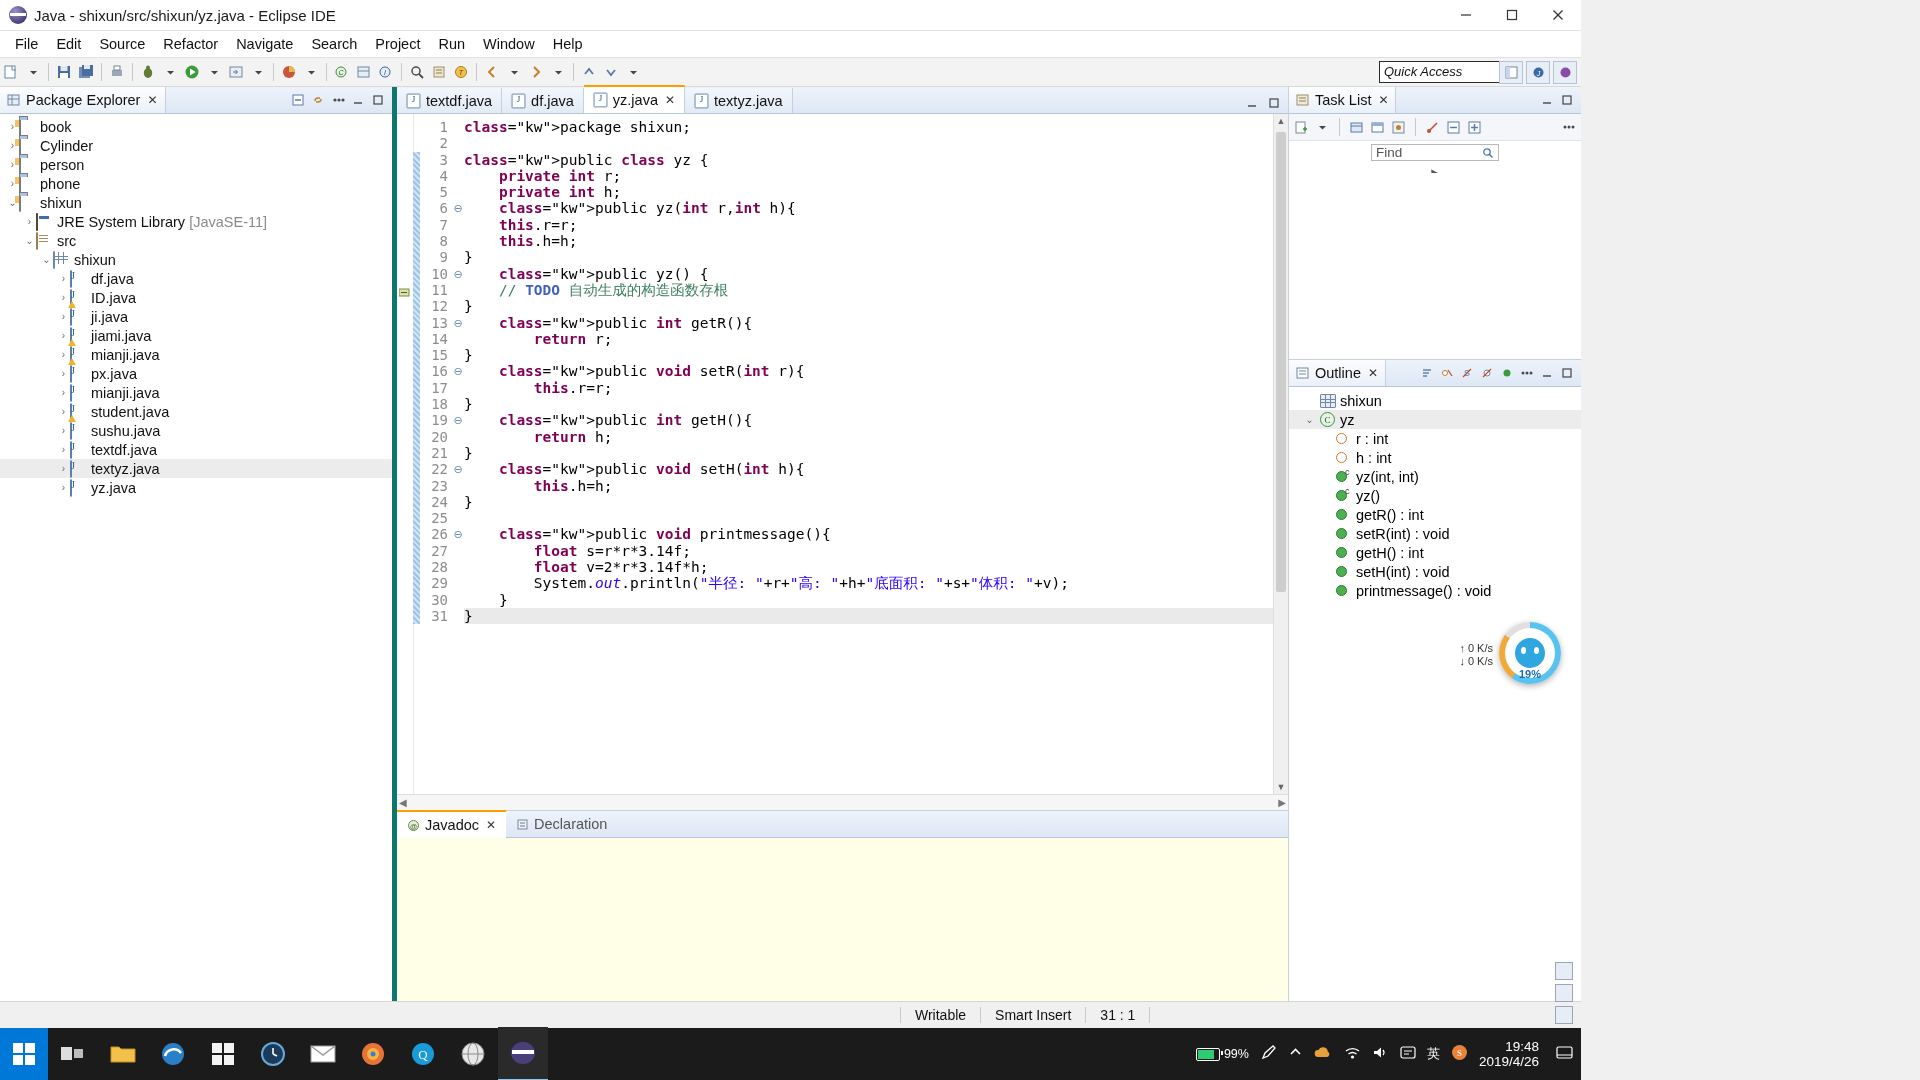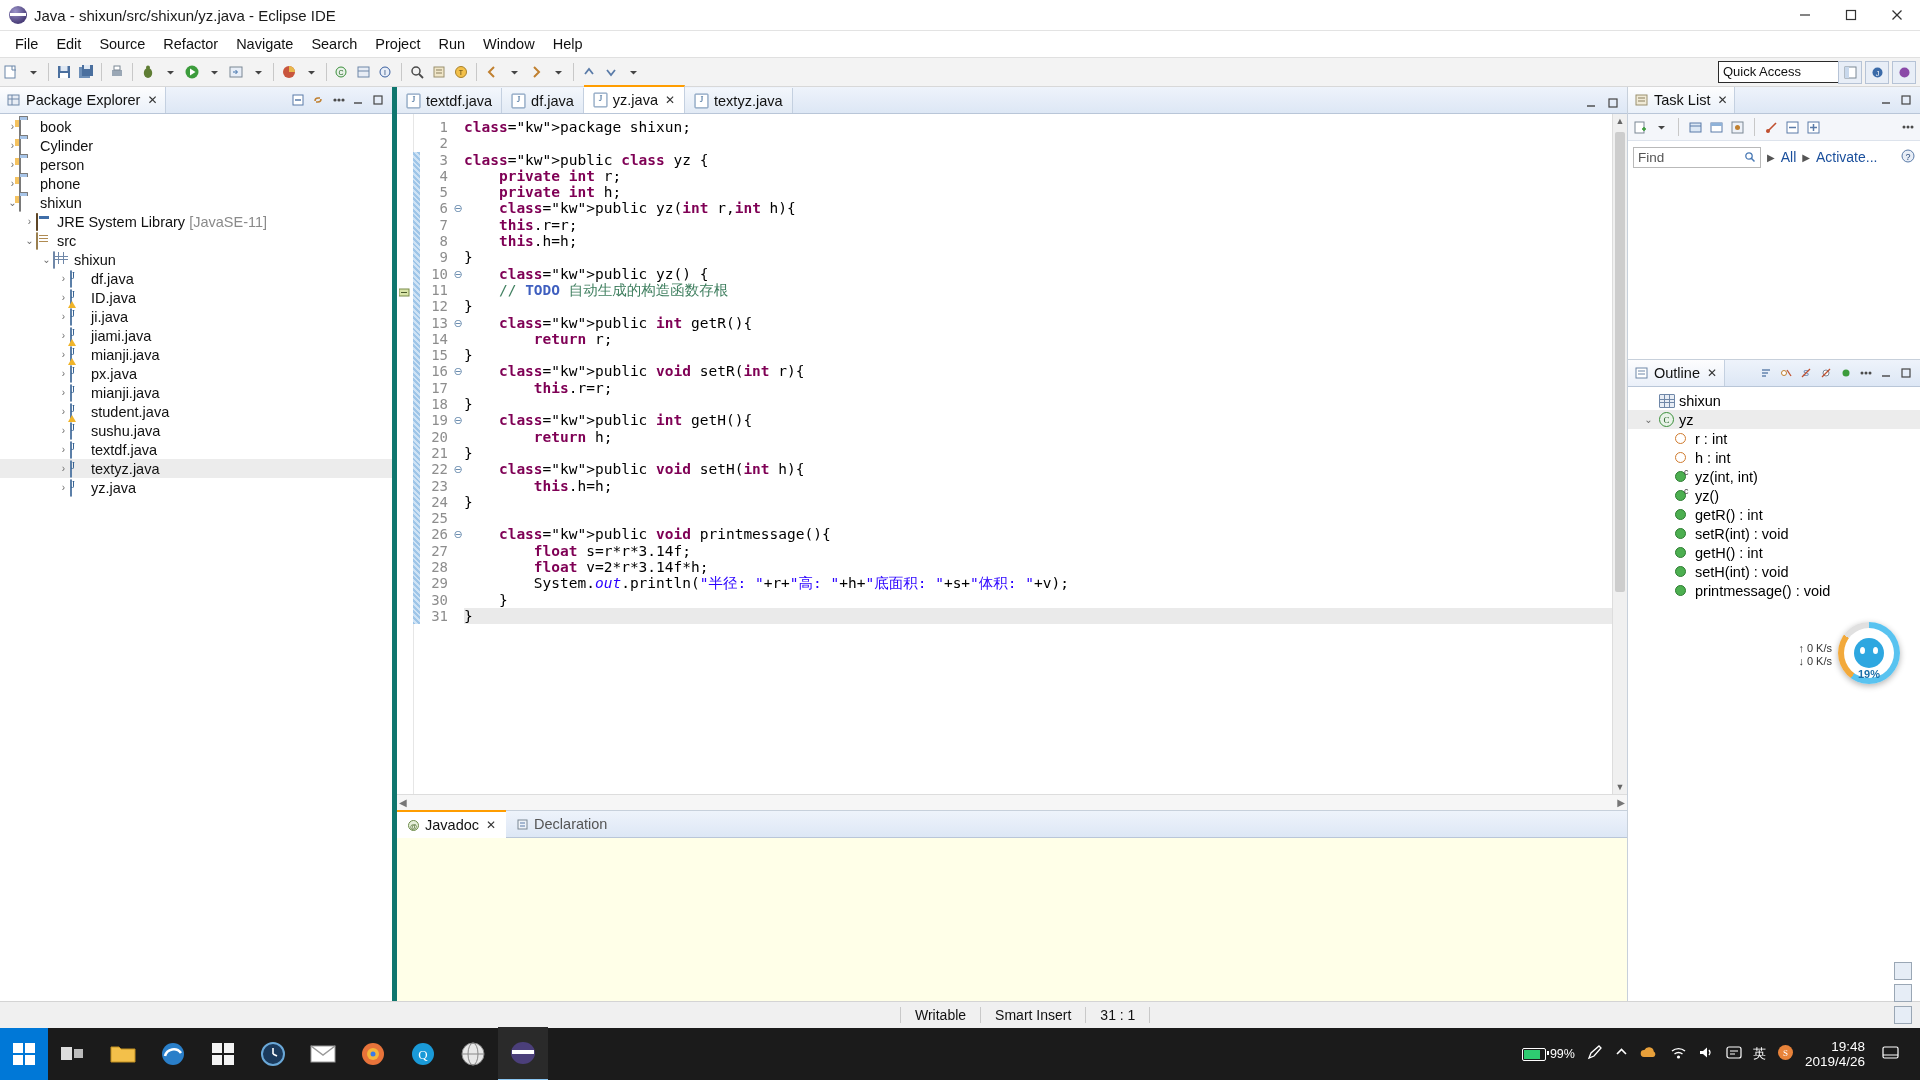--- a/index.html
+++ b/index.html
@@ -1,39 +1,39 @@
 <!DOCTYPE html>
 <html><head>
 <meta charset="utf-8">
 <style>
   html,body{margin:0;padding:0;}
   body{width:1920px;height:1080px;overflow:hidden;
        font-family:"Liberation Sans","DejaVu Sans",sans-serif;
        font-size:15px;color:#000;background:#f0f0f0;}
-  .app{position:relative;width:1920px;height:1080px;background:#0ea5e9;display:flex;flex-direction:column;}
+  .app{position:relative;width:1581px;height:1080px;background:#0ea5e9;display:flex;flex-direction:column;}
 
   
   .titlebar{height:30px;background:#ffffff;display:flex;align-items:center;
             border-bottom:1px solid #e3e3e3;flex:none;}
   .tb-icon{width:18px;height:18px;margin:0 7px 0 9px;border-radius:50%;
            background:radial-gradient(circle at 35% 30%,#9a93c8,#4b3f7a 70%);
            position:relative;}
   .tb-icon:after{content:"";position:absolute;left:1px;right:1px;top:7px;height:3px;background:#fff;}
   .tb-title{font-size:15px;color:#1b1b1b;}
   .tb-controls{margin-left:auto;display:flex;height:30px;}
   .tb-btn{width:46px;height:30px;display:flex;align-items:center;justify-content:center;color:#333;}
   .tb-btn svg{display:block;}
 
   
   .menubar{height:26px;background:#ffffff;display:flex;align-items:center;padding-left:6px;flex:none;}
   .menubar span{padding:3px 9px;font-size:14.5px;color:#111;}
 
   
   .toolbar{height:28px;background:#f3f3f3;border-top:1px solid #e0e0e0;border-bottom:1px solid #d8d8d8;
-           display:flex;align-items:center;flex:none;position:relative;}
+           display:flex;align-items:center;flex:none;position:relative;font-style:italic;}
   .tg{display:flex;align-items:center;}
   .tbi{width:20px;height:22px;margin:0 1px;display:flex;align-items:center;justify-content:center;}
   .sep{width:1px;height:18px;background:#c8c8c8;margin:0 4px;}
   .quick{position:absolute;right:78px;top:3px;width:118px;height:20px;border:1px solid #2a2a2a;
          background:#fff;font-size:13px;line-height:20px;padding-left:4px;color:#111;}
   .perspbtns{position:absolute;right:4px;top:3px;display:flex;gap:3px;}
   .pb{width:22px;height:21px;border:1px solid #b6c3d6;background:#e8eef7;display:flex;align-items:center;justify-content:center;}
 
   
   .main{flex:1;display:flex;min-height:0;background:#ffffff;}
@@ -118,21 +118,21 @@
   .btab{height:26px;display:flex;align-items:center;gap:5px;padding:0 10px;font-size:14.5px;color:#111;}
   .btab.active{background:#fff;border-top:2px solid #ff9d00;}
   .btab.inactive{color:#555;}
   .jdbody{flex:1;background:#ffffe8;}
 
   
   .right{width:292px;display:flex;flex-direction:column;background:#fff;border-left:1px solid #c7d0db;}
   .tasklist{height:272px;display:flex;flex-direction:column;flex:none;border-bottom:1px solid #c7d0db;}
   .tlbar{height:26px;display:flex;align-items:center;gap:4px;padding:0 4px;background:#f4f6fa;
          border-bottom:1px solid #dde3ec;}
-  .findrow{height:26px;display:flex;align-items:center;gap:6px;padding:3px 5px;font-size:14px;}
+  .findrow{height:26px;display:flex;align-items:center;gap:6px;padding:3px 5px;font-size:14px;flex-direction:column;}
   .findbox{width:118px;height:19px;border:1px solid #b9b9b9;background:#fff;display:flex;align-items:center;
            padding:0 4px;font-size:13.5px;color:#555;justify-content:space-between;}
   .lnk{color:#1a4f9c;font-size:14px;}
   .tlbody{flex:1;background:#fff;position:relative;}
   .outline{flex:1;display:flex;flex-direction:column;min-height:0;}
   .olrow{height:19px;display:flex;align-items:center;gap:4px;font-size:14.5px;padding-left:4px;white-space:nowrap;}
   .olrow.sel{background:#ececec;}
   .dot{width:9px;height:9px;border-radius:50%;flex:none;}
   .dot.green{background:#4caf50;border:1px solid #2e7d32;}
   .dot.hollow{background:#fff;border:1.5px solid #d07b2e;}
@@ -149,21 +149,21 @@
   .status .right{margin-left:auto;display:flex;gap:4px;padding-right:8px;width:auto;border:none;background:none;}
   .sbi{width:16px;height:16px;border:1px solid #9aa7b5;background:#e6edf6;}
 
   
   .taskbar{height:52px;background:#1b1b1b;display:flex;align-items:center;flex:none;color:#fff;}
   .startbtn{width:48px;height:52px;display:flex;align-items:center;justify-content:center;background:#0078d7;}
   .searchbox{width:330px;height:36px;background:#fff;border-radius:2px;display:flex;align-items:center;
              gap:8px;padding:0 10px;margin-left:4px;color:#444;font-size:14px;}
   .tbapp{width:50px;height:52px;display:flex;align-items:center;justify-content:center;}
   .tbapp.active{border-bottom:3px solid #8ac6f2;background:#2a2a2a;}
-  .tray{margin-left:auto;display:flex;align-items:center;gap:11px;padding-right:21px;font-size:13px;}
+  .tray{margin-left:auto;display:flex;align-items:center;gap:11px;padding-right:8px;font-size:13px;}
   .clock{display:flex;flex-direction:column;align-items:flex-end;line-height:15px;font-size:13.5px;padding-right:6px;}
   .batt{display:flex;align-items:center;gap:4px;background:none;color:#fff;font-size:12.5px;}
   .battbox{width:22px;height:11px;border:1.5px solid #fff;border-radius:2px;position:relative;}
   .battbox:after{content:"";position:absolute;right:-4px;top:2.5px;width:2px;height:4px;background:#fff;}
   .battfill{position:absolute;left:1px;top:1px;bottom:1px;width:16px;background:#2ecc71;}
 
   
   .netmon{position:absolute;right:84px;top:640px;font-size:11px;color:#333;line-height:13px;
           background:rgba(255,255,255,.85);padding:2px 4px;border-radius:3px;margin-left:24px;}
   .ball{position:absolute;right:20px;top:622px;width:62px;height:62px;border-radius:50%;

